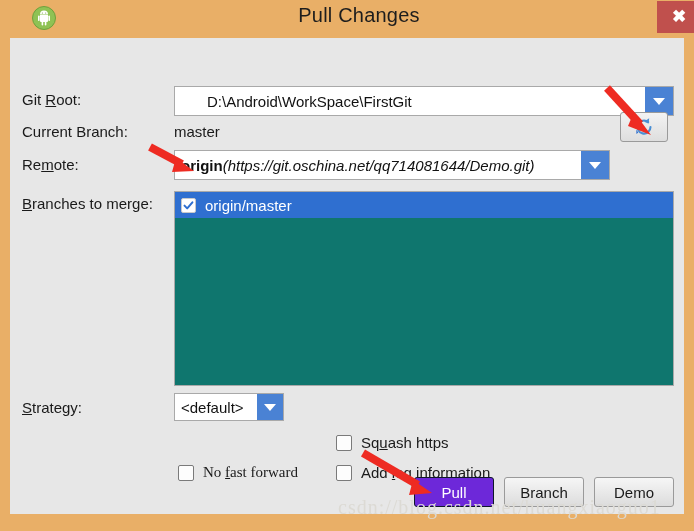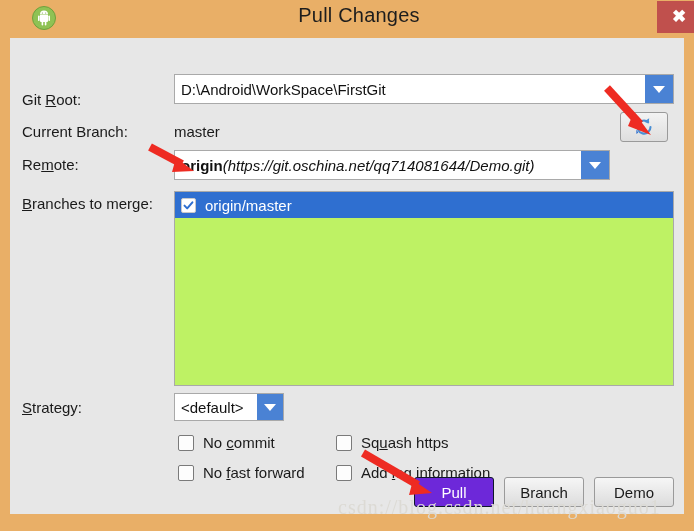--- a/index.html
+++ b/index.html
@@ -47,21 +47,21 @@
   .combo .val b{font-weight:bold;}
   .combo .val i.url{font-style:italic;}
 
   
   .refresh-btn{position:absolute;left:620px;top:112px;width:48px;height:30px;box-sizing:border-box;
     background:linear-gradient(#f3f3f3,#dedede);border:1px solid #9a9a9a;border-radius:3px;
     display:flex;align-items:center;justify-content:center;cursor:pointer;}
 
   
   .listbox{position:absolute;left:164px;top:153px;width:500px;height:195px;box-sizing:border-box;
-    background:#bef264;border:1px solid #a9a9a9;overflow:hidden;}
+    background:#0f766e;border:1px solid #a9a9a9;overflow:hidden;}
   .list-row{height:26px;display:flex;align-items:center;padding-left:6px;font-size:15px;cursor:pointer;}
   .list-row.selected{background:#2f6fd0;color:#ffffff;}
   .list-cb{width:15px;height:15px;box-sizing:border-box;background:#ffffff;border:1px solid #c9c9c9;
     border-radius:2px;margin-right:9px;display:flex;align-items:center;justify-content:center;
     flex:0 0 15px;}
   .list-cb svg{display:block;}
 
   
   .cbrow{position:absolute;display:flex;align-items:center;font-size:15px;color:#1a1a1a;cursor:pointer;
     white-space:nowrap;}
@@ -104,21 +104,21 @@
     <div class="close-btn">
       <span class="x">✖</span>
     </div>
   </div>
 
   <div class="content">
 
     <div class="label" style="left:12px;top:53px;">
       <span>Git </span><u>R</u><span>oot:</span>
     </div>
-    <div class="combo" style="left:164px;top:36px;width:500px;">
+    <div class="combo" style="left:164px;top:48px;width:500px;padding-left:26px;">
       <div class="val">D:\Android\WorkSpace\FirstGit</div>
       <div class="arrow-btn">
           <i></i>
         </div>
     </div>
 
     <div class="label" style="left:12px;top:85px;">Current Branch:</div>
     <div class="static-val" style="left:164px;top:85px;">master</div>
 
     <div class="label" style="left:12px;top:118px;">
@@ -158,29 +158,25 @@
     <div class="label" style="left:12px;top:361px;">
       <u>S</u><span>trategy:</span>
     </div>
     <div class="combo small" style="left:164px;top:355px;width:110px;">
       <div class="val">&lt;default&gt;</div>
       <div class="arrow-btn">
           <i></i>
         </div>
     </div>
 
-    <div class="cbrow" style="left:168px;top:396px;">
-      <span class="cbox"></span>
-      <span><span>No </span><u>c</u><span>ommit</span></span>
-    </div>
     <div class="cbrow" style="left:326px;top:396px;">
       <span class="cbox"></span>
       <span><span>Sq</span><u>u</u><span>ash https</span></span>
     </div>
-    <div class="cbrow" style="left:168px;top:426px;">
+    <div class="cbrow" style="left:168px;top:426px;font-family:Liberation Serif, serif;">
       <span class="cbox"></span>
       <span><span>No </span><u>f</u><span>ast forward</span></span>
     </div>
     <div class="cbrow" style="left:326px;top:426px;">
       <span class="cbox"></span>
       <span><span>Add </span><u>l</u><span>og information</span></span>
     </div>
 
     <div class="btn default" style="left:404px;top:439px;width:80px;">Pull</div>
     <div class="btn normal" style="left:494px;top:439px;width:80px;">Branch</div>

